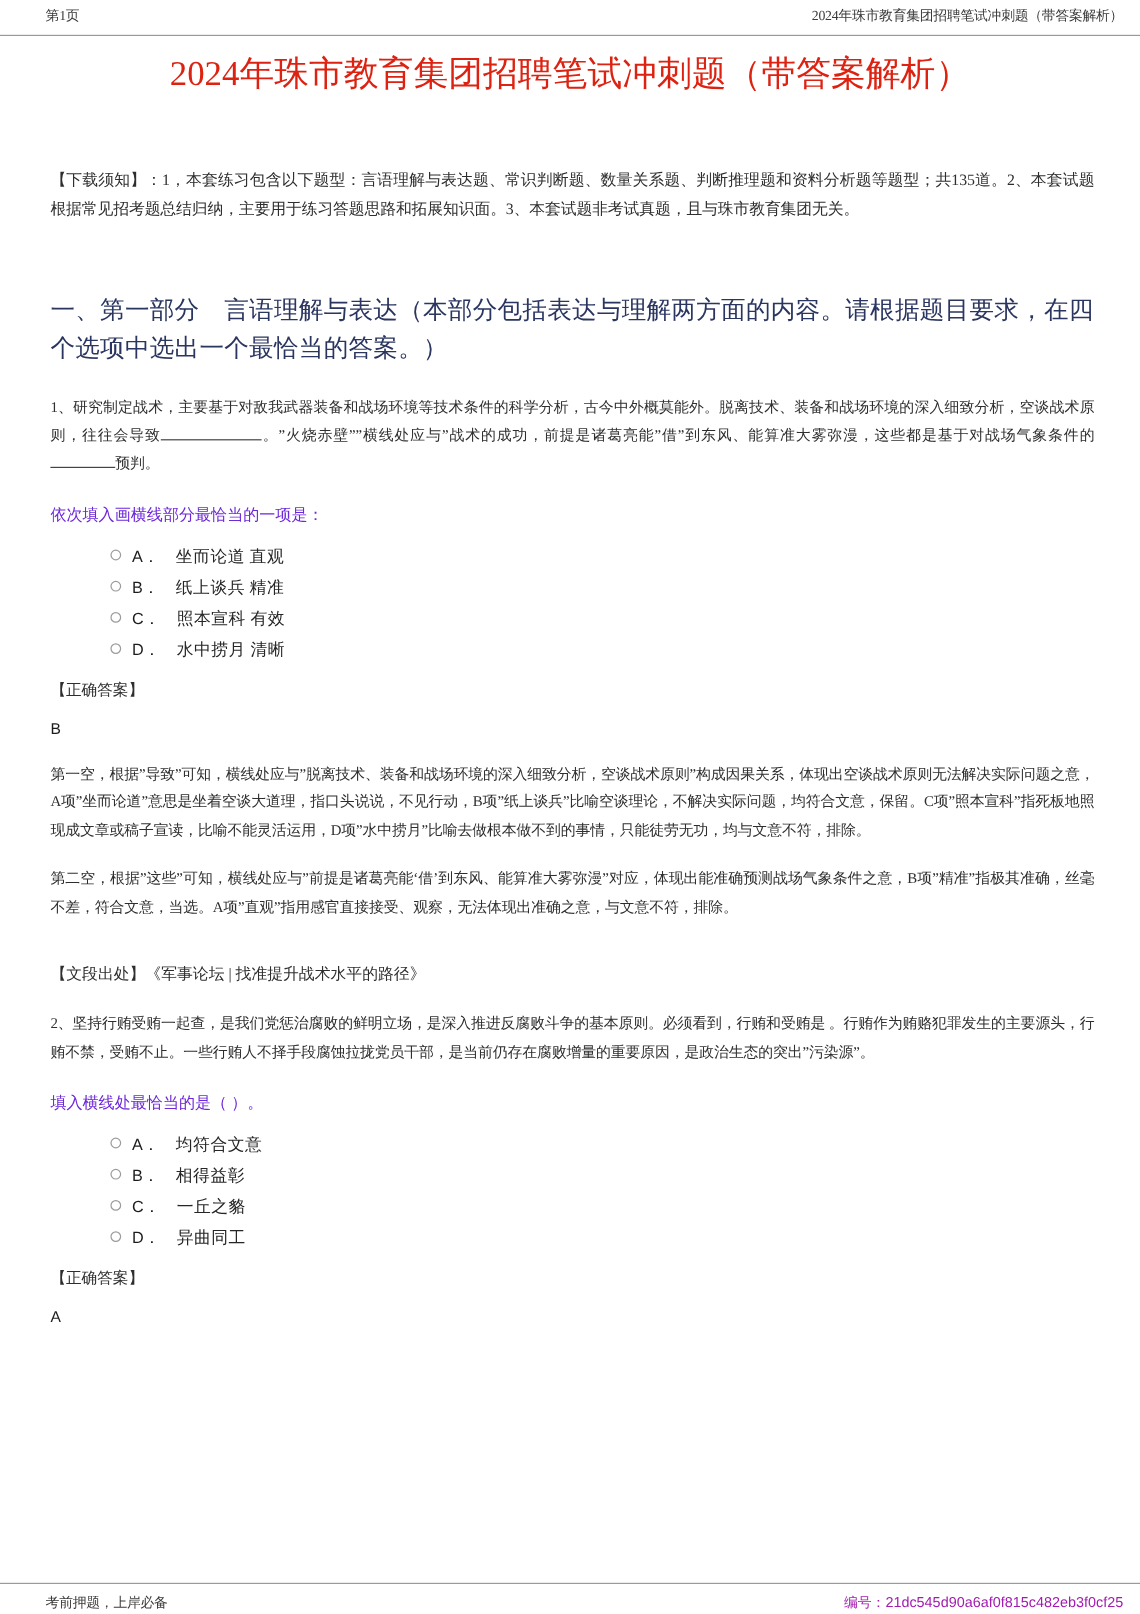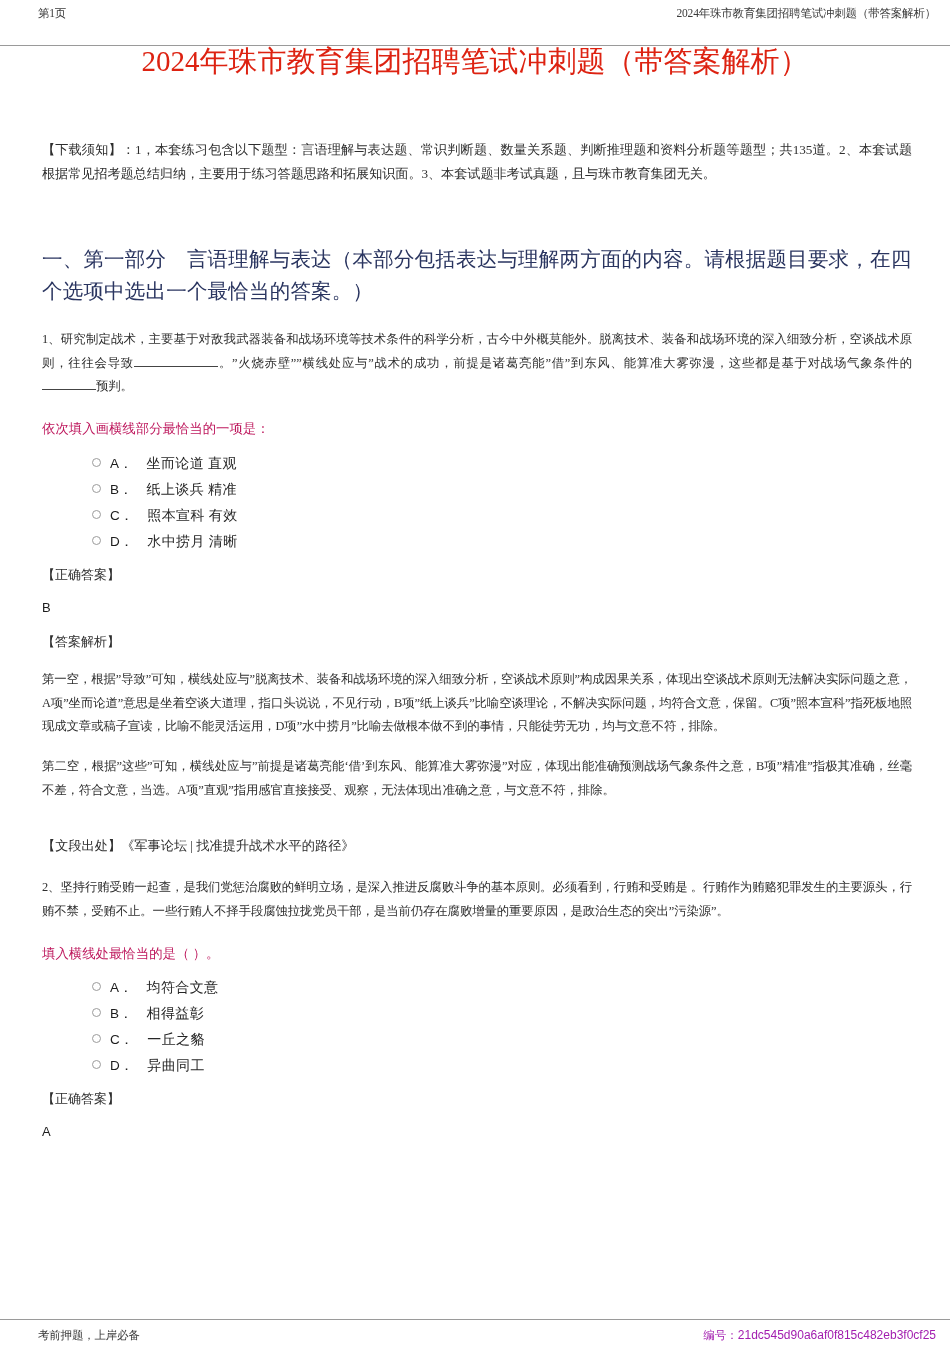--- a/index.html
+++ b/index.html
@@ -12,21 +12,21 @@
     color: #2b2b2b;
     position: relative;
     overflow: hidden;
   }
 
   
   .page-header {
     position: absolute;
     top: 0; left: 0;
     width: 950px;
-    height: 46px;
+    height: 30px;
     padding: 6px 14px 0 38px;
     display: flex;
     align-items: flex-start;
     justify-content: space-between;
     border-bottom: 1px solid #9a9a9a;
   }
   .page-header .hdr-left {
     font-size: 11.5px;
     color: #3a3a3a;
     letter-spacing: -0.2px;
@@ -86,21 +86,21 @@
     text-align: justify;
     letter-spacing: -0.1px;
   }
   .blank-long { border-bottom: 1px solid #444; display: inline-block; width: 84px; }
   .blank-short { border-bottom: 1px solid #444; display: inline-block; width: 54px; }
 
   .q-prompt {
     margin-top: 19px;
     font-size: 13.4px;
     line-height: 1.7;
-    color: #be185d;
+    color: #6d28d9;
   }
 
   .options { margin-top: 14px; padding-left: 50px; }
   .option-row {
     display: flex;
     align-items: baseline;
     margin-bottom: 8px;
     font-size: 14px;
     color: #262626;
   }
@@ -226,21 +226,20 @@
         </div>
         <div class="option-row">
           <span class="radio"></span>
           <span class="opt-letter">D．</span>
           <span class="opt-text">水中捞月 清晰</span>
         </div>
       </div>
 
       <p class="label-line">【正确答案】</p>
       <p class="answer-letter">B</p>
-      <p class="label-line">【答案解析】</p>
 
       <p class="explain-para">第一空，根据”导致”可知，横线处应与”脱离技术、装备和战场环境的深入细致分析，空谈战术原则”构成因果关系，体现出空谈战术原则无法解决实际问题之意，A项”坐而论道”意思是坐着空谈大道理，指口头说说，不见行动，B项”纸上谈兵”比喻空谈理论，不解决实际问题，均符合文意，保留。C项”照本宣科”指死板地照现成文章或稿子宣读，比喻不能灵活运用，D项”水中捞月”比喻去做根本做不到的事情，只能徒劳无功，均与文意不符，排除。</p>
       <p class="explain-para">第二空，根据”这些”可知，横线处应与”前提是诸葛亮能‘借’到东风、能算准大雾弥漫”对应，体现出能准确预测战场气象条件之意，B项”精准”指极其准确，丝毫不差，符合文意，当选。A项”直观”指用感官直接接受、观察，无法体现出准确之意，与文意不符，排除。</p>
 
       <p class="source-line"><span>【文段出处】</span><span>《军事论坛 | 找准提升战术水平的路径》</span></p>
     </div>
 
     <div>
       <p class="q-stem">2、坚持行贿受贿一起查，是我们党惩治腐败的鲜明立场，是深入推进反腐败斗争的基本原则。必须看到，行贿和受贿是 。行贿作为贿赂犯罪发生的主要源头，行贿不禁，受贿不止。一些行贿人不择手段腐蚀拉拢党员干部，是当前仍存在腐败增量的重要原因，是政治生态的突出”污染源”。</p>
 

